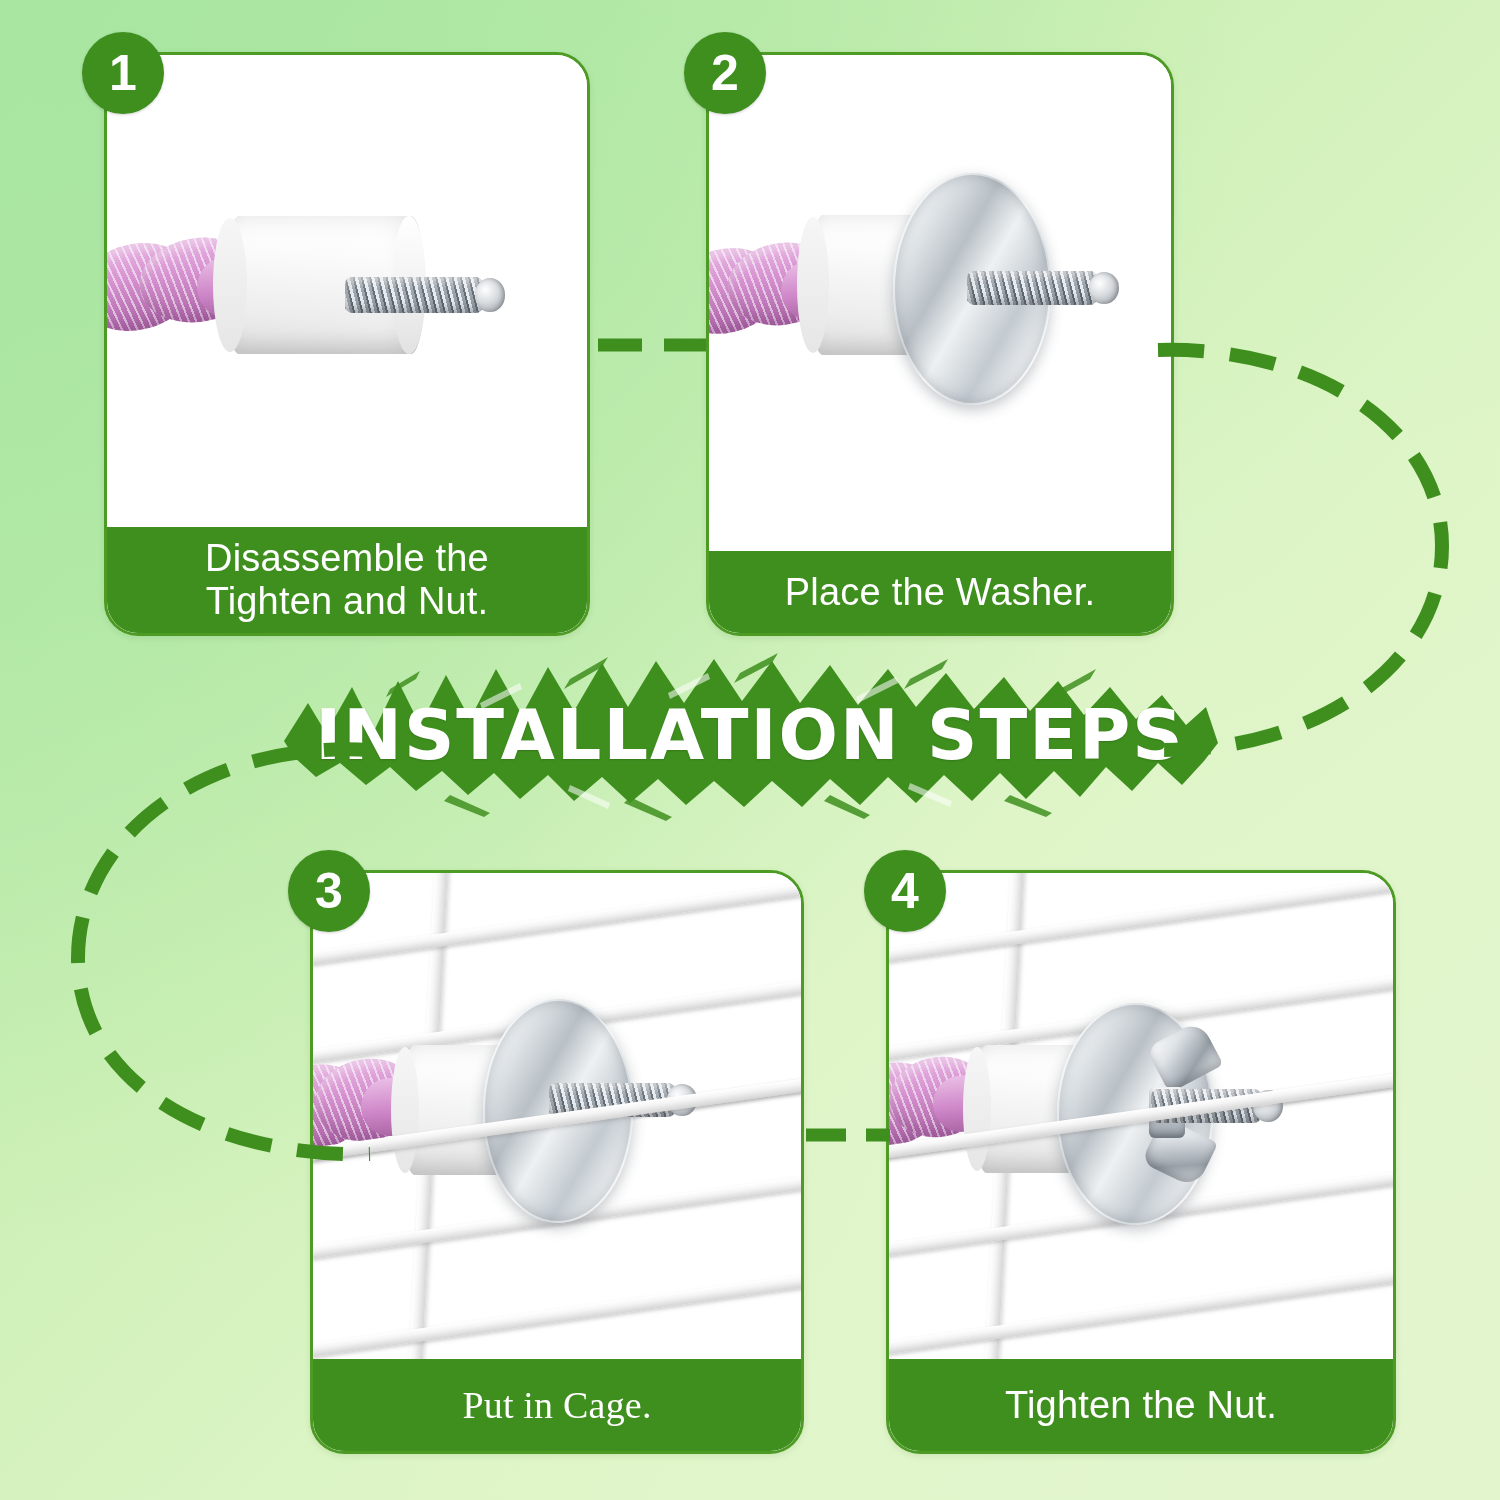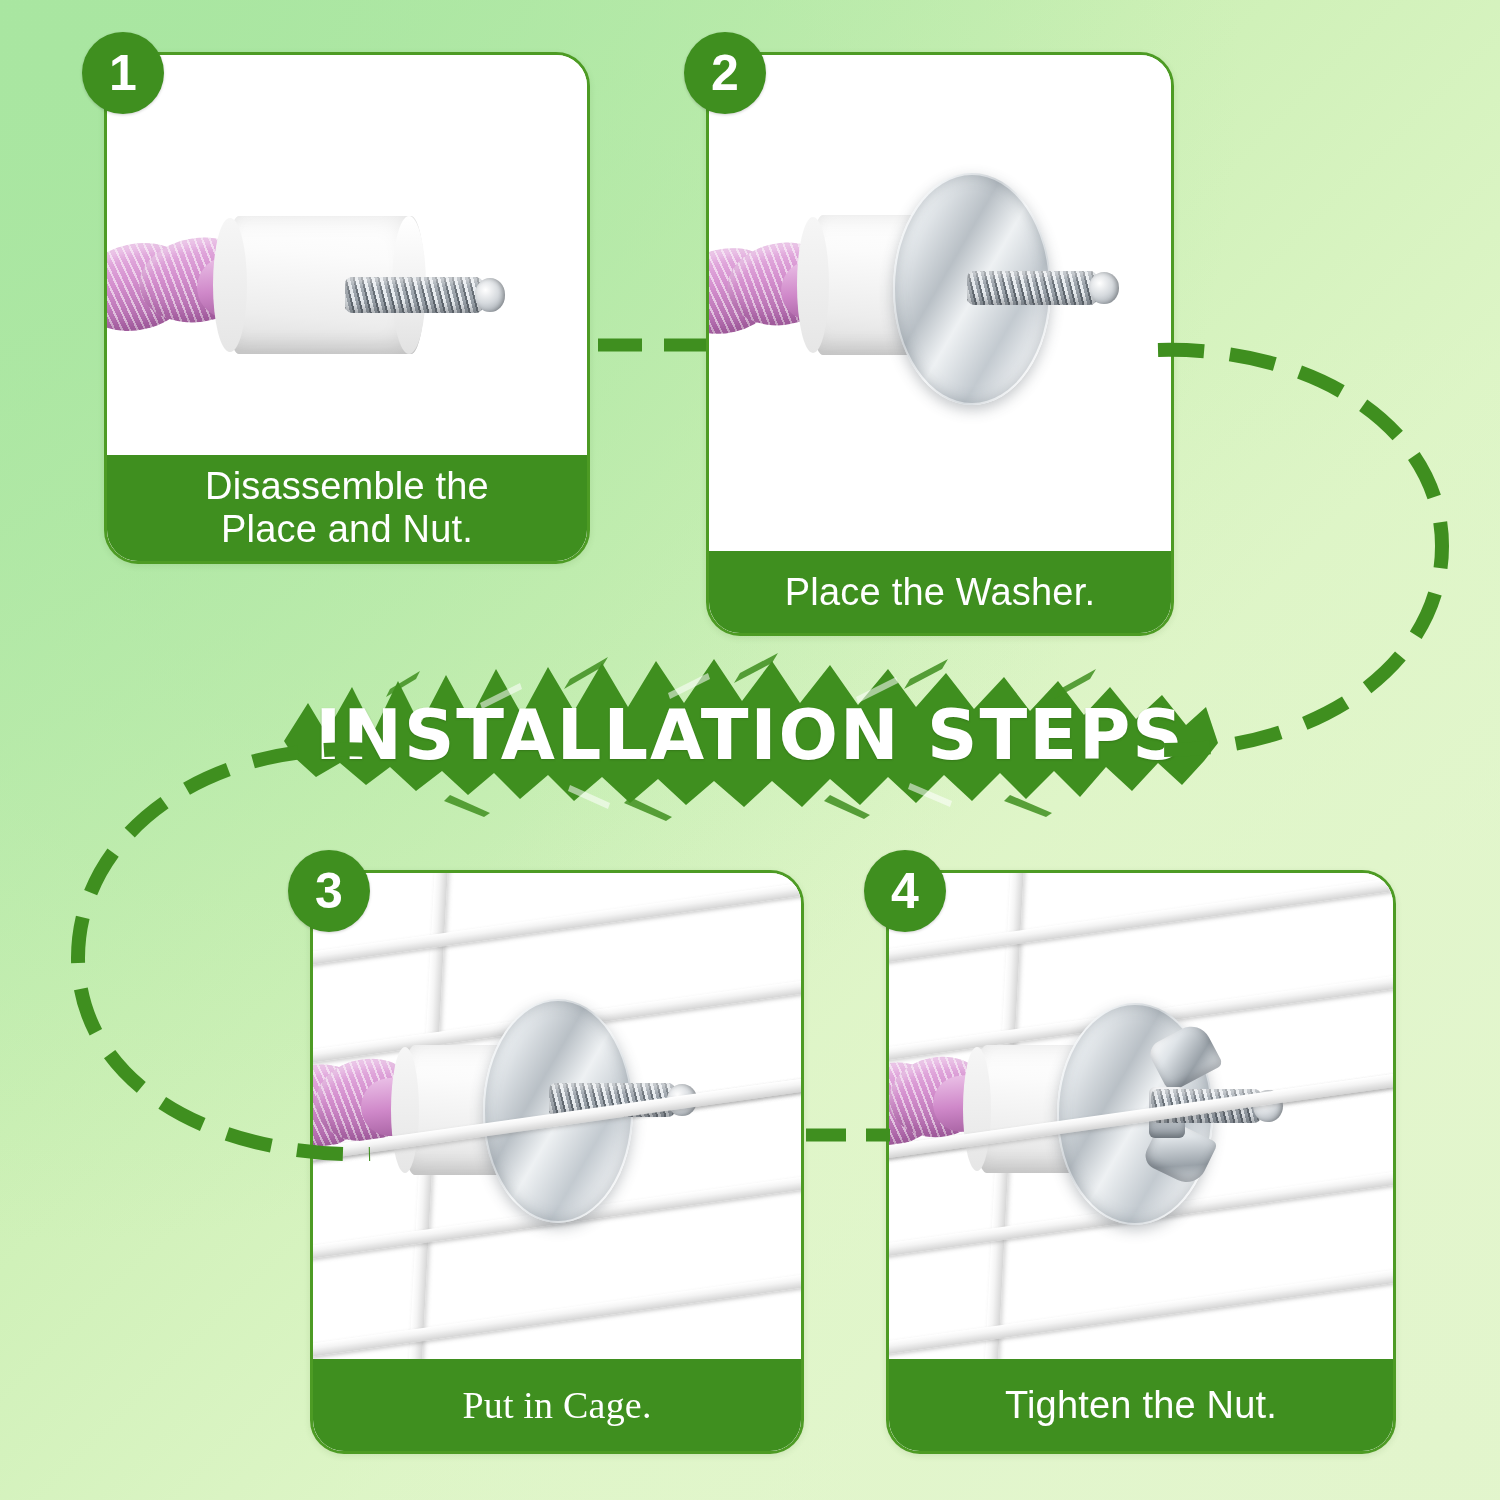--- a/index.html
+++ b/index.html
@@ -44,21 +44,21 @@
     width:82px;height:82px;border-radius:50%;
     background:#3f8f1f;
     color:#fff;
     display:flex;align-items:center;justify-content:center;
     font-size:50px;font-weight:bold;
     z-index:8;
     box-shadow:0 1px 3px rgba(0,0,0,.18);
   }
 
   
-  #card1{left:104px;top:52px;width:486px;height:512px;}
+  #card1{left:104px;top:52px;width:486px;height:584px;}
   #card1 .caption{height:106px;}
   #badge1{left:82px;top:32px;}
 
   #card2{left:706px;top:52px;width:468px;height:584px;}
   #card2 .caption{height:82px;}
   #badge2{left:684px;top:32px;}
 
   #card3{left:310px;top:870px;width:494px;height:584px;}
   #card3 .caption{height:92px;font-family:Liberation Serif, serif;}
   #badge3{left:288px;top:850px;}
@@ -195,21 +195,21 @@
       <div class="sleeve-capL" style="left:106px;top:163px;width:34px;height:134px;"></div>
 
       <div class="bolt" style="left:238px;top:222px;width:160px;height:36px;">
         <div class="shaft"></div>
         <div class="tip"></div>
       </div>
     </div>
     <div class="caption">
       <span>
         <span>Disassemble the</span><br>
-        <span>Place and Nut.</span>
+        <span>Tighten and Nut.</span>
       </span>
     </div>
   </div>
   <div class="badge" id="badge1">
     <span>1</span>
   </div>
 
   <div class="card" id="card2">
     <div class="photo">
       <div class="rope" style="left:-40px;top:190px;width:200px;height:92px;">

